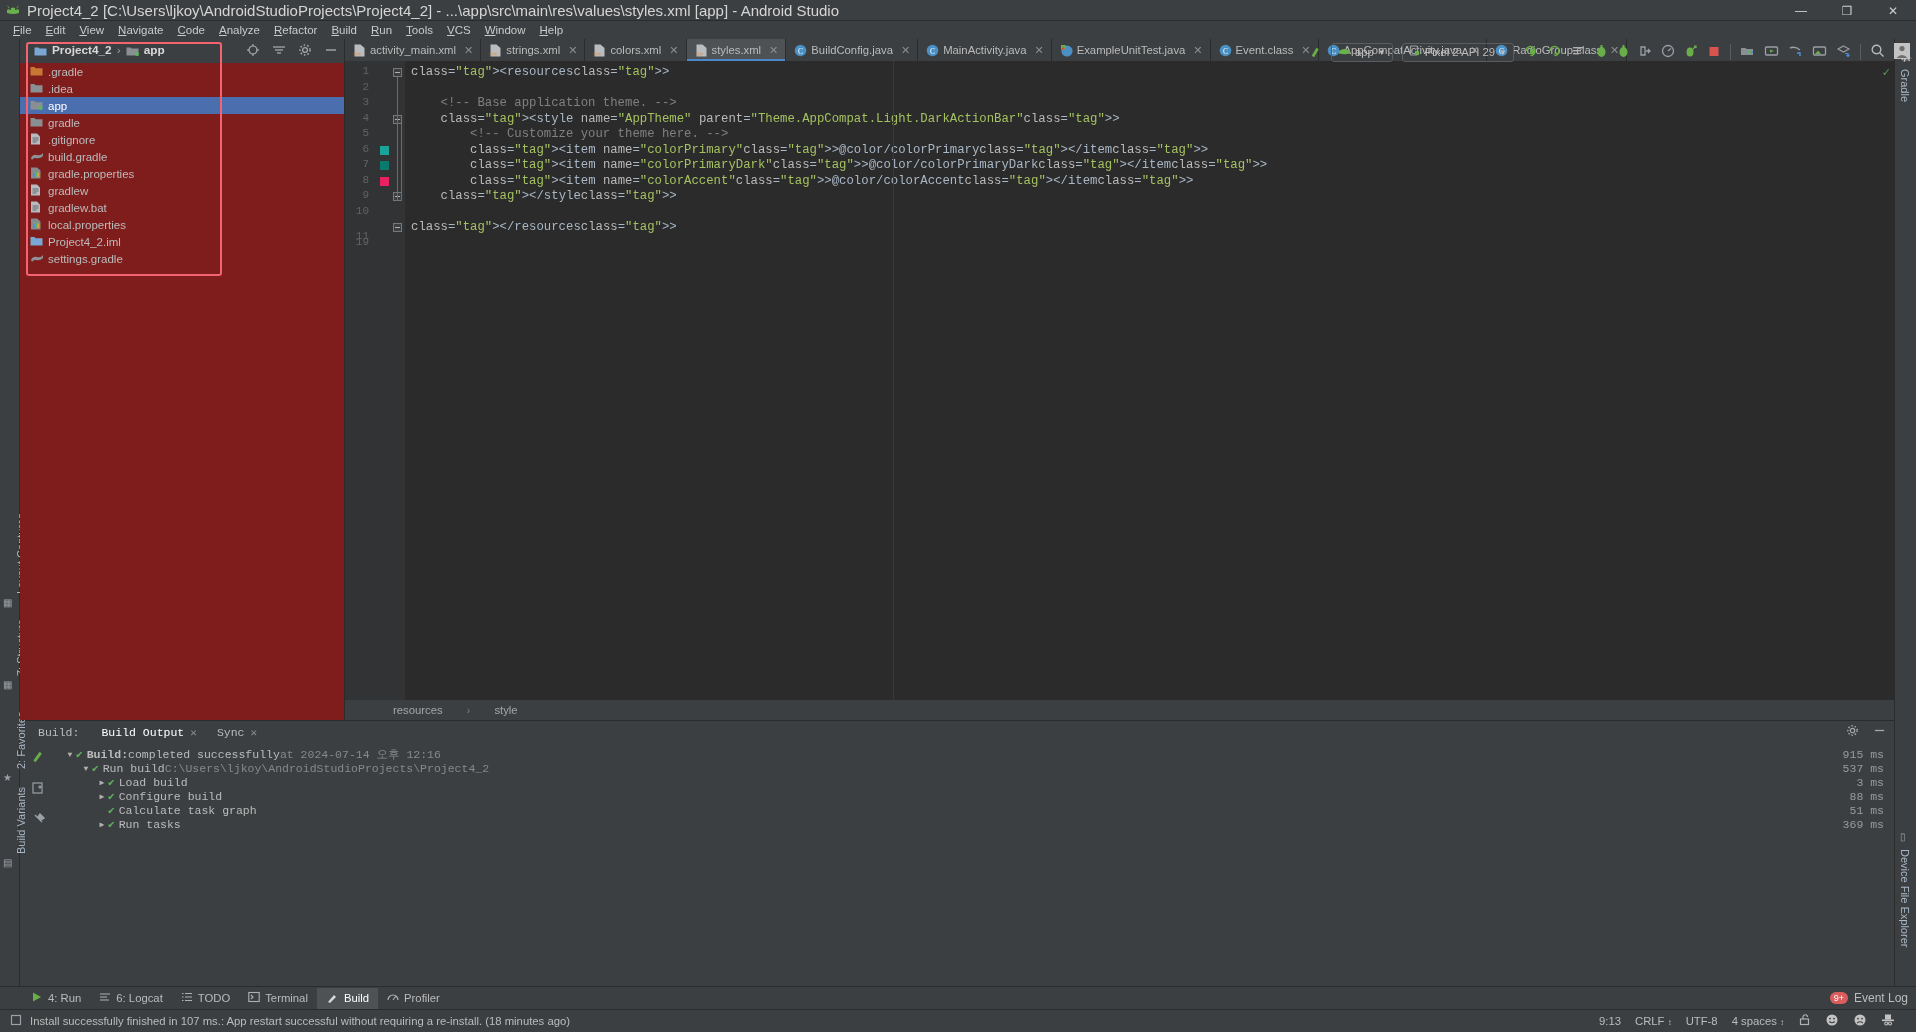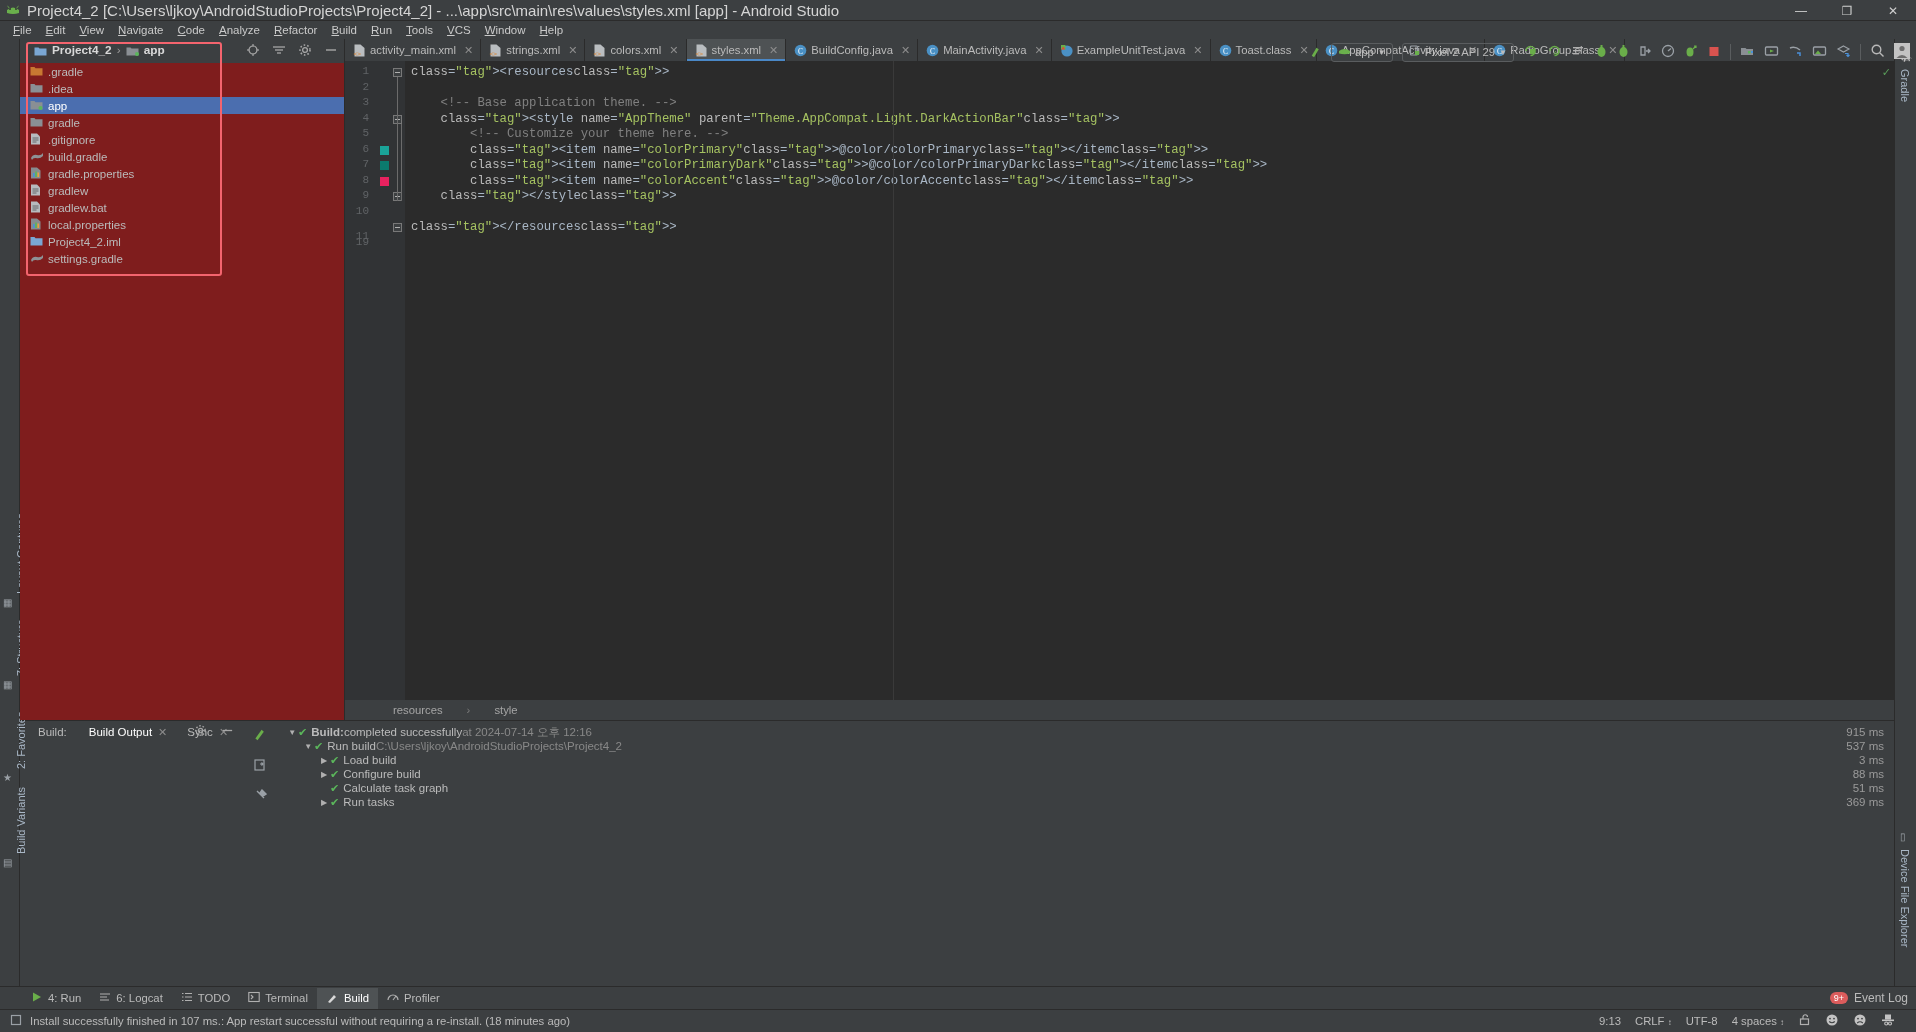--- a/index.html
+++ b/index.html
@@ -93,21 +93,21 @@
   .cmt{ color:#808080; }
   .txt{ color:#a9b7c6;margin-top:41px; }
   #right-margin{ position:absolute; left:548px; top:0; bottom:0; width:1px; background:#3a3a3a; }
   #scroll-marker{ position:absolute; right:3px; top:5px; font-size:11px; color:#5a9e5a; }
 
   #breadcrumb{ height:20px; flex:0 0 20px; background:#3c3f41; display:flex;
     align-items:center; padding-left:48px; gap:24px; font-size:11.3px; color:#a5a5a5; }
 
   
   #build-panel{ height:266px; flex:0 0 266px; background:#3c3f41; display:flex;
-    flex-direction:row; border-top:1px solid #2b2b2b; }
+    flex-direction:column; border-top:1px solid #2b2b2b;font-family:Liberation Mono, monospace; }
   #build-head{ height:22px; display:flex; align-items:center; padding-left:18px;
     gap:0; position:relative; }
   #build-head .bl{ font-size:11.5px; color:#bbbbbb; margin-right:16px; }
   #build-head .btab{ font-size:11.5px; color:#bbbbbb; padding:2px 6px; display:flex;
     align-items:center; gap:6px; margin-right:8px; }
   #build-head .btab.active{ color:#ffffff; }
   #build-head .btab .x{ color:#8d8d8d; font-size:11px; }
   #build-head-right{ position:absolute; right:8px; display:flex; gap:14px; color:#a6a6a6;
     font-size:13px; }
   #build-body{ flex:1; display:flex; min-height:0; }
@@ -512,21 +512,21 @@
                   <path d="M1.2 5.5 l2-3 2 3z" fill="#e0493a"></path>
                 </svg></span>
               <span>ExampleUnitTest.java</span>
               <span class="tclose">✕</span>
             </div>
             <div class="tab">
               <span class="tab-ic"><svg width="13" height="13" viewBox="0 0 13 13">
                   <circle cx="6.5" cy="6.5" r="5.8" fill="#4a90c4"></circle>
                   <text x="4" y="9.6" font-size="7.5" fill="#ffffff" font-family="serif">C</text>
                 </svg></span>
-              <span>Toast.class</span>
+              <span>Event.class</span>
               <span class="tclose">✕</span>
             </div>
             <div class="tab">
               <span class="tab-ic"><svg width="13" height="13" viewBox="0 0 13 13">
                   <circle cx="6.5" cy="6.5" r="5.8" fill="#4a90c4"></circle>
                   <text x="4" y="9.6" font-size="7.5" fill="#ffffff" font-family="serif">C</text>
                 </svg></span>
               <span>AppCompatActivity.java</span>
               <span class="tclose">✕</span>
             </div>

